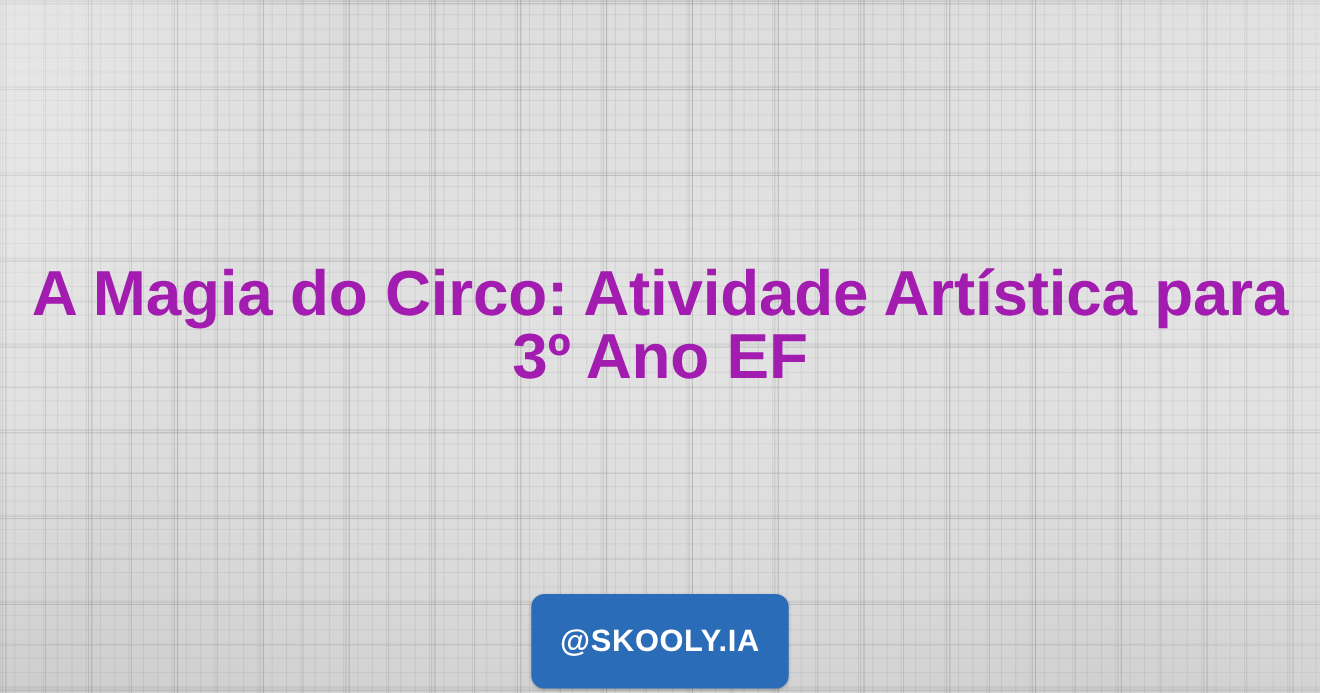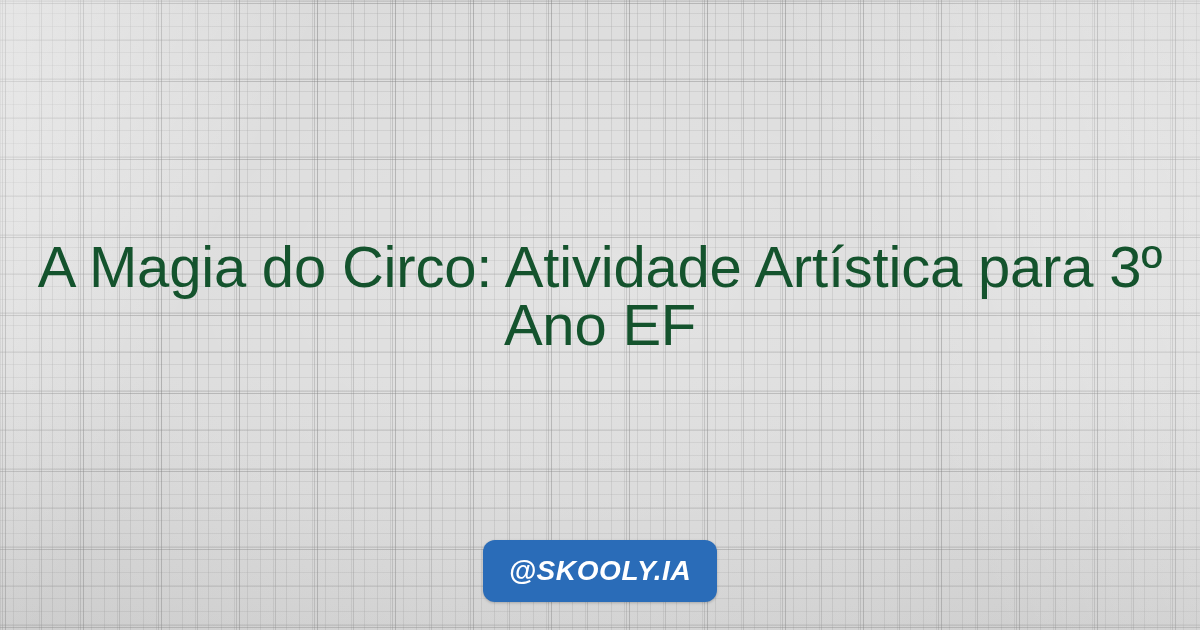--- a/index.html
+++ b/index.html
@@ -74,23 +74,23 @@
   
   .title {
     position: relative;
     z-index: 3;
     margin: 0;
     padding: 0 26px;
     width: 1200px;
     box-sizing: border-box;
     margin-top: 238px;
     text-align: center;
-    color: #14532d;
+    color: #a21caf;
     font-family: "Liberation Sans", sans-serif;
-    font-weight: 400;
+    font-weight: 700;
     font-size: 58px;
     line-height: 58px;
     letter-spacing: -0.2px;
     white-space: pre-line;
   }
 
   
   .badge-row {
     position: absolute;
     z-index: 3;
@@ -98,27 +98,26 @@
     top: 540px;
     width: 1200px;
     display: flex;
     justify-content: center;
   }
   .badge {
     display: inline-flex;
     align-items: center;
     justify-content: center;
     height: 54px;
-    padding: 4px 26px;
+    padding: 16px 26px;
     border-radius: 12px;
     background-color: #2a6cb8;
     color: #ffffff;
     font-family: "Liberation Sans", sans-serif;
     font-weight: bold;
-    font-style: italic;
     font-size: 28px;
     letter-spacing: 0.6px;
     box-shadow: 0 1px 3px rgba(0,0,0,0.22);
     white-space: nowrap;
   }
 </style>
 </head>
 <body>
 
 <div class="card">

